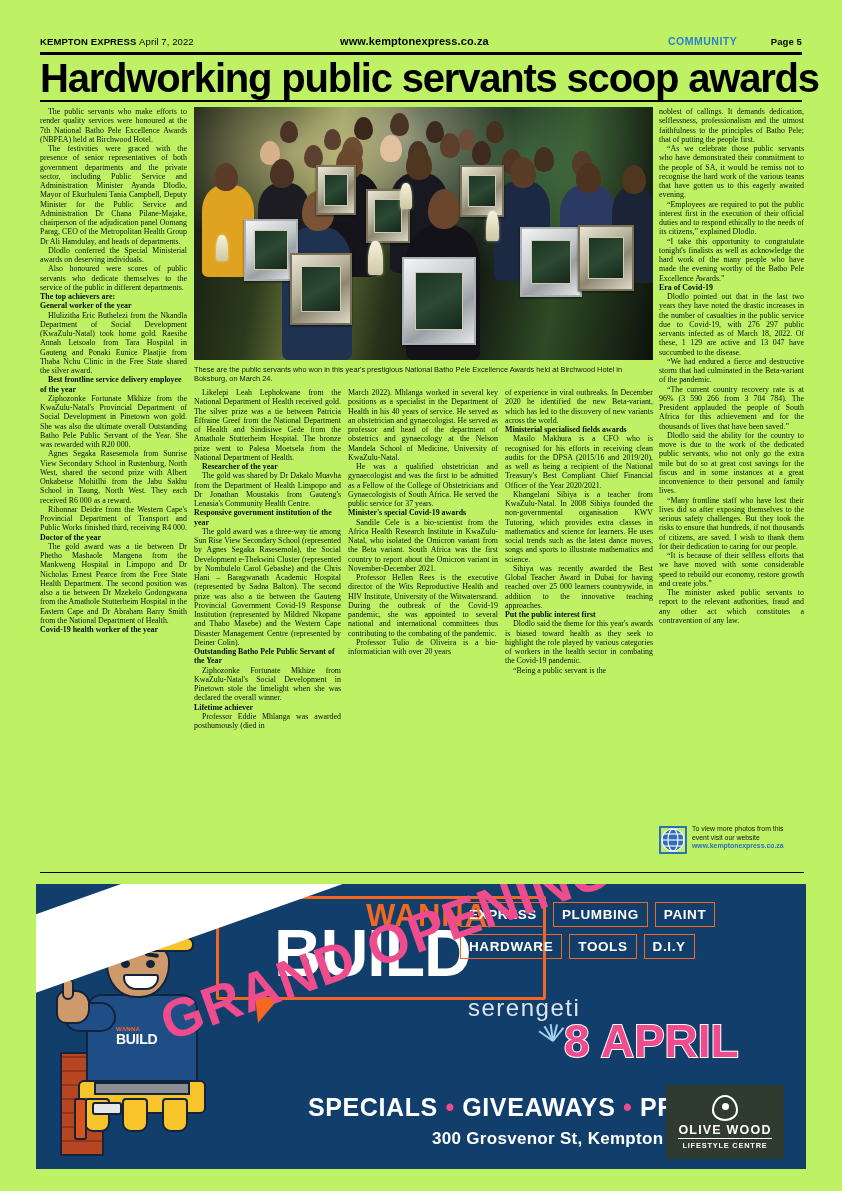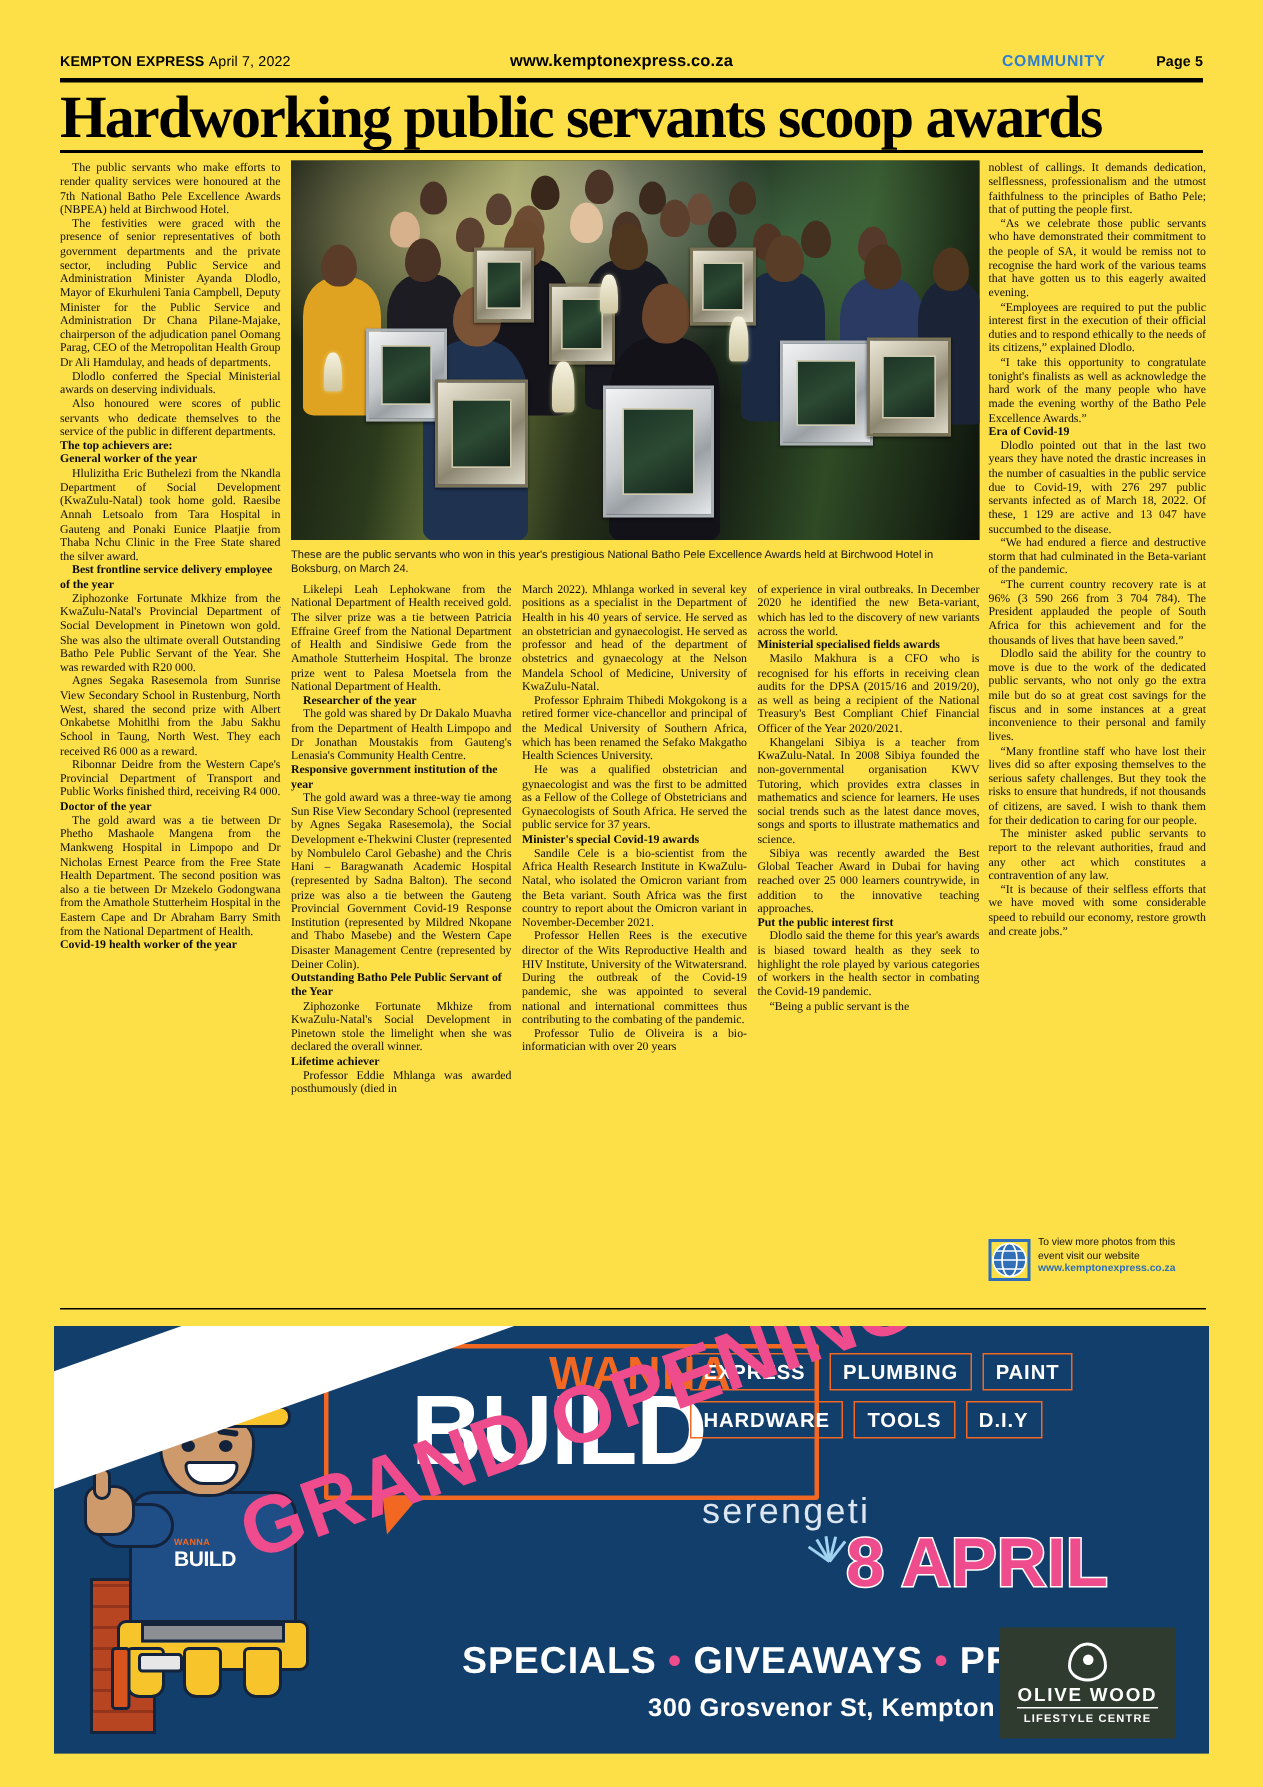--- a/index.html
+++ b/index.html
@@ -5,42 +5,42 @@
   * { box-sizing: border-box; }
   html, body { margin:0; padding:0; }
   body {
     width: 842px; height: 1191px;
     background: #ffffff;
     font-family: "Liberation Serif", serif;
     color: #000;
     overflow: hidden;
     position: relative;
   }
-  .page { width:842px; height:1191px; position:relative; background:#fde047; }
+  .page { width:842px; height:1191px; position:relative; background:#bef264; }
 
   
   .masthead {
     position:absolute; left:40px; top:30px; width:762px; height:22px;
     display:flex; align-items:center;
     font-family:"Liberation Sans", sans-serif;
     font-size:9.5px; letter-spacing:0.1px;
   }
   .mh-left { font-weight:700; white-space:nowrap; }
   .mh-left .date { font-weight:400; }
   .mh-url { position:absolute; left:300px; font-weight:700; font-size:11px; }
   .mh-section { position:absolute; left:628px; font-weight:700; color:#2e7fd0; font-size:10.5px; letter-spacing:0.5px;}
   .mh-page { position:absolute; right:0; font-weight:700; font-size:9.5px;}
   .mh-rule {
     position:absolute; left:40px; top:52px; width:762px; height:2.5px; background:#000;
   }
 
   
   .headline {
     position:absolute; left:40px; top:58px; width:764px;
-    font-family:Liberation Serif, serif;
+    font-family:Liberation Sans, sans-serif;
     font-weight:700;
     font-size:40px;
     letter-spacing:-1.2px;
     line-height:1.0;
     transform: scaleX(1.0);
     transform-origin: left top;
     white-space:nowrap;
   }
   .headline-rule {
     position:absolute; left:40px; top:100px; width:762px; height:1.5px; background:#000;
@@ -349,21 +349,20 @@
       <p>The gold was shared by Dr Dakalo Muavha from the Department of Health Limpopo and Dr Jonathan Moustakis from Gauteng's Lenasia's Community Health Centre.</p>
       <h4>Responsive government institution of the year</h4>
       <p>The gold award was a three-way tie among Sun Rise View Secondary School (represented by Agnes Segaka Rasesemola), the Social Development e-Thekwini Cluster (represented by Nombulelo Carol Gebashe) and the Chris Hani – Baragwanath Academic Hospital (represented by Sadna Balton). The second prize was also a tie between the Gauteng Provincial Government Covid-19 Response Institution (represented by Mildred Nkopane and Thabo Masebe) and the Western Cape Disaster Management Centre (represented by Deiner Colin).</p>
       <h4>Outstanding Batho Pele Public Servant of the Year</h4>
       <p>Ziphozonke Fortunate Mkhize from KwaZulu-Natal's Social Development in Pinetown stole the limelight when she was declared the overall winner.</p>
       <h4>Lifetime achiever</h4>
       <p>Professor Eddie Mhlanga was awarded posthumously (died in</p>
     </div>
   <div class="col" id="col3">
       <p class="noind">March 2022). Mhlanga worked in several key positions as a specialist in the Department of Health in his 40 years of service. He served as an obstetrician and gynaecologist. He served as professor and head of the department of obstetrics and gynaecology at the Nelson Mandela School of Medicine, University of KwaZulu-Natal.</p>
-      <p>Professor Ephraim Thibedi Mokgokong is a retired former vice-chancellor and principal of the Medical University of Southern Africa, which has been renamed the Sefako Makgatho Health Sciences University.</p>
       <p>He was a qualified obstetrician and gynaecologist and was the first to be admitted as a Fellow of the College of Obstetricians and Gynaecologists of South Africa. He served the public service for 37 years.</p>
       <h4>Minister's special Covid-19 awards</h4>
       <p>Sandile Cele is a bio-scientist from the Africa Health Research Institute in KwaZulu-Natal, who isolated the Omicron variant from the Beta variant. South Africa was the first country to report about the Omicron variant in November-December 2021.</p>
       <p>Professor Hellen Rees is the executive director of the Wits Reproductive Health and HIV Institute, University of the Witwatersrand. During the outbreak of the Covid-19 pandemic, she was appointed to several national and international committees thus contributing to the combating of the pandemic.</p>
       <p>Professor Tulio de Oliveira is a bio-informatician with over 20 years</p>
     </div>
   <div class="col" id="col4">
       <p class="noind">of experience in viral outbreaks. In December 2020 he identified the new Beta-variant, which has led to the discovery of new variants across the world.</p>
       <h4>Ministerial specialised fields awards</h4>
       <p>Masilo Makhura is a CFO who is recognised for his efforts in receiving clean audits for the DPSA (2015/16 and 2019/20), as well as being a recipient of the National Treasury's Best Compliant Chief Financial Officer of the Year 2020/2021.</p>
@@ -377,22 +376,22 @@
       <p class="noind">noblest of callings. It demands dedication, selflessness, professionalism and the utmost faithfulness to the principles of Batho Pele; that of putting the people first.</p>
       <p>“As we celebrate those public servants who have demonstrated their commitment to the people of SA, it would be remiss not to recognise the hard work of the various teams that have gotten us to this eagerly awaited evening.</p>
       <p>“Employees are required to put the public interest first in the execution of their official duties and to respond ethically to the needs of its citizens,” explained Dlodlo.</p>
       <p>“I take this opportunity to congratulate tonight's finalists as well as acknowledge the hard work of the many people who have made the evening worthy of the Batho Pele Excellence Awards.”</p>
       <h4>Era of Covid-19</h4>
       <p>Dlodlo pointed out that in the last two years they have noted the drastic increases in the number of casualties in the public service due to Covid-19, with 276 297 public servants infected as of March 18, 2022. Of these, 1 129 are active and 13 047 have succumbed to the disease.</p>
       <p>“We had endured a fierce and destructive storm that had culminated in the Beta-variant of the pandemic.</p>
       <p>“The current country recovery rate is at 96% (3 590 266 from 3 704 784). The President applauded the people of South Africa for this achievement and for the thousands of lives that have been saved.”</p>
       <p>Dlodlo said the ability for the country to move is due to the work of the dedicated public servants, who not only go the extra mile but do so at great cost savings for the fiscus and in some instances at a great inconvenience to their personal and family lives.</p>
       <p>“Many frontline staff who have lost their lives did so after exposing themselves to the serious safety challenges. But they took the risks to ensure that hundreds, if not thousands of citizens, are saved. I wish to thank them for their dedication to caring for our people.</p>
+      <p>“It is because of their selfless efforts that we have moved with some considerable speed to rebuild our economy, restore growth and create jobs.”</p>
       <p>The minister asked public servants to report to the relevant authorities, fraud and any other act which constitutes a contravention of any law.</p>
-      <p>“It is because of their selfless efforts that we have moved with some considerable speed to rebuild our economy, restore growth and create jobs.”</p>
     </div>
 
   <div class="promo">
     <div class="globe">
       <svg viewBox="0 0 24 24" width="24" height="24" aria-hidden="true">
         <circle cx="12" cy="12" r="11" fill="#2e6fb7"></circle>
         <g stroke="#fff" stroke-width="1.1" fill="none">
           <circle cx="12" cy="12" r="11"></circle>
           <ellipse cx="12" cy="12" rx="5" ry="11"></ellipse>
           <line x1="1" y1="12" x2="23" y2="12"></line>

